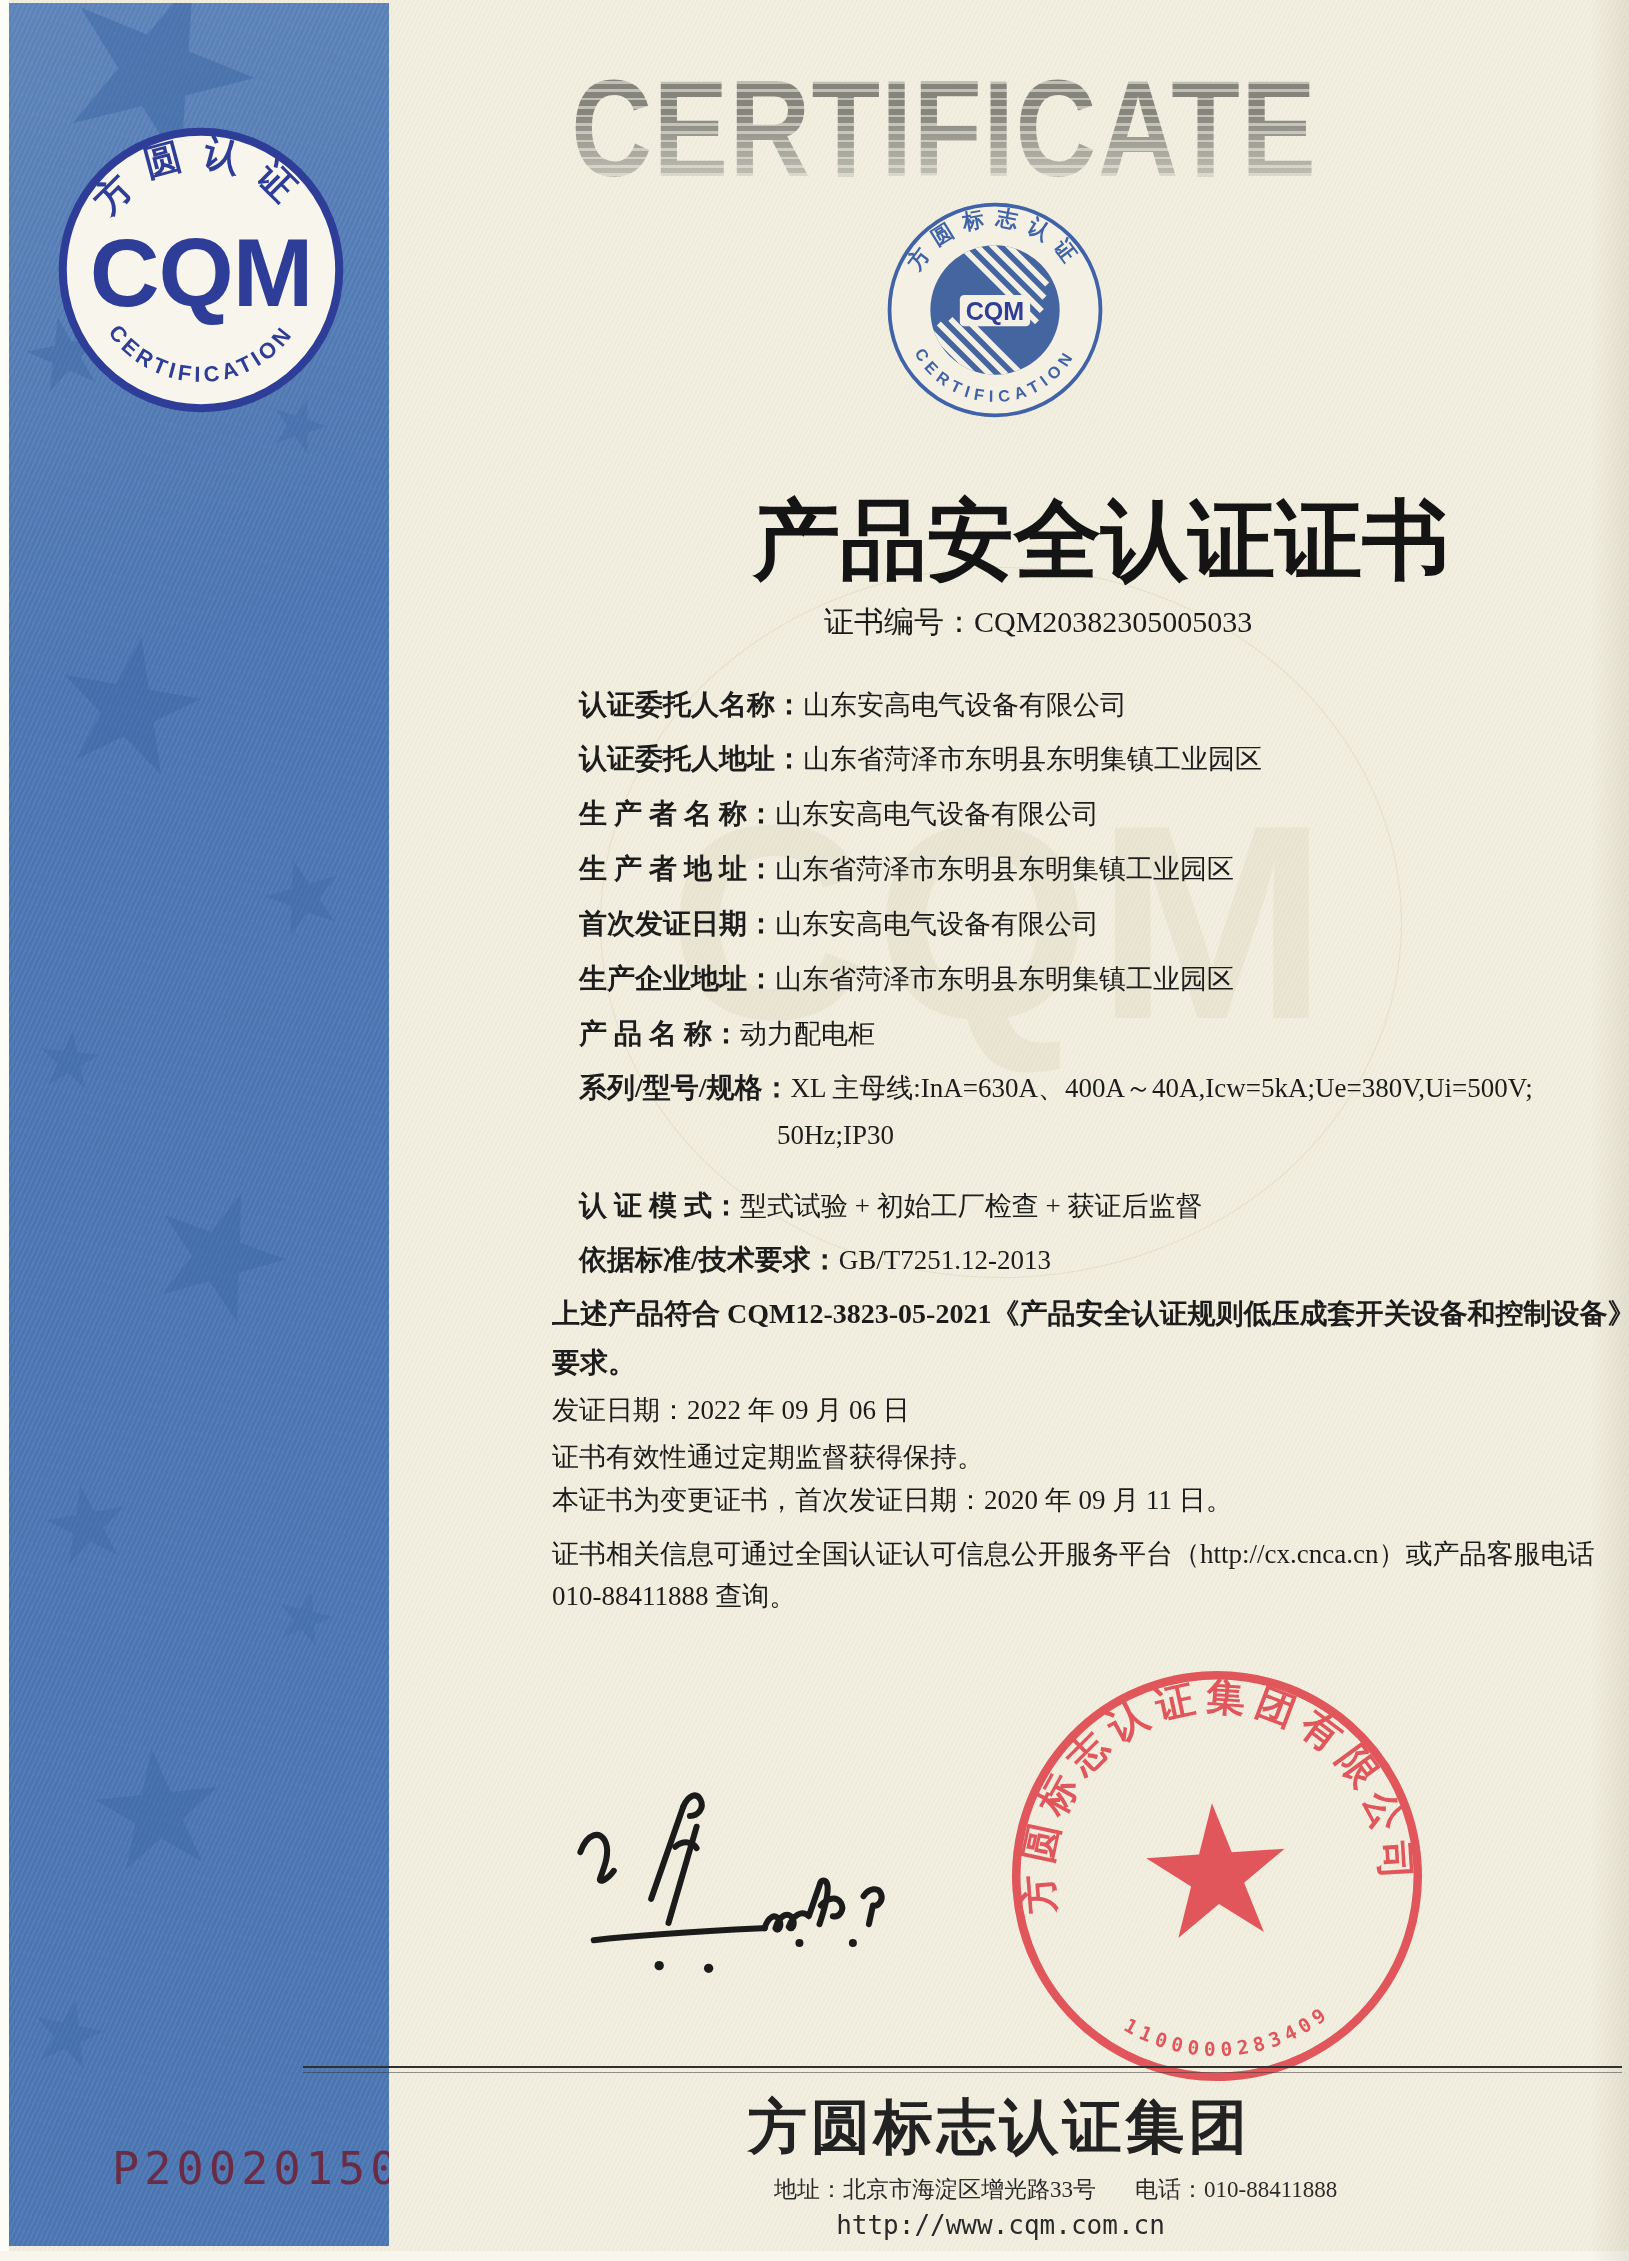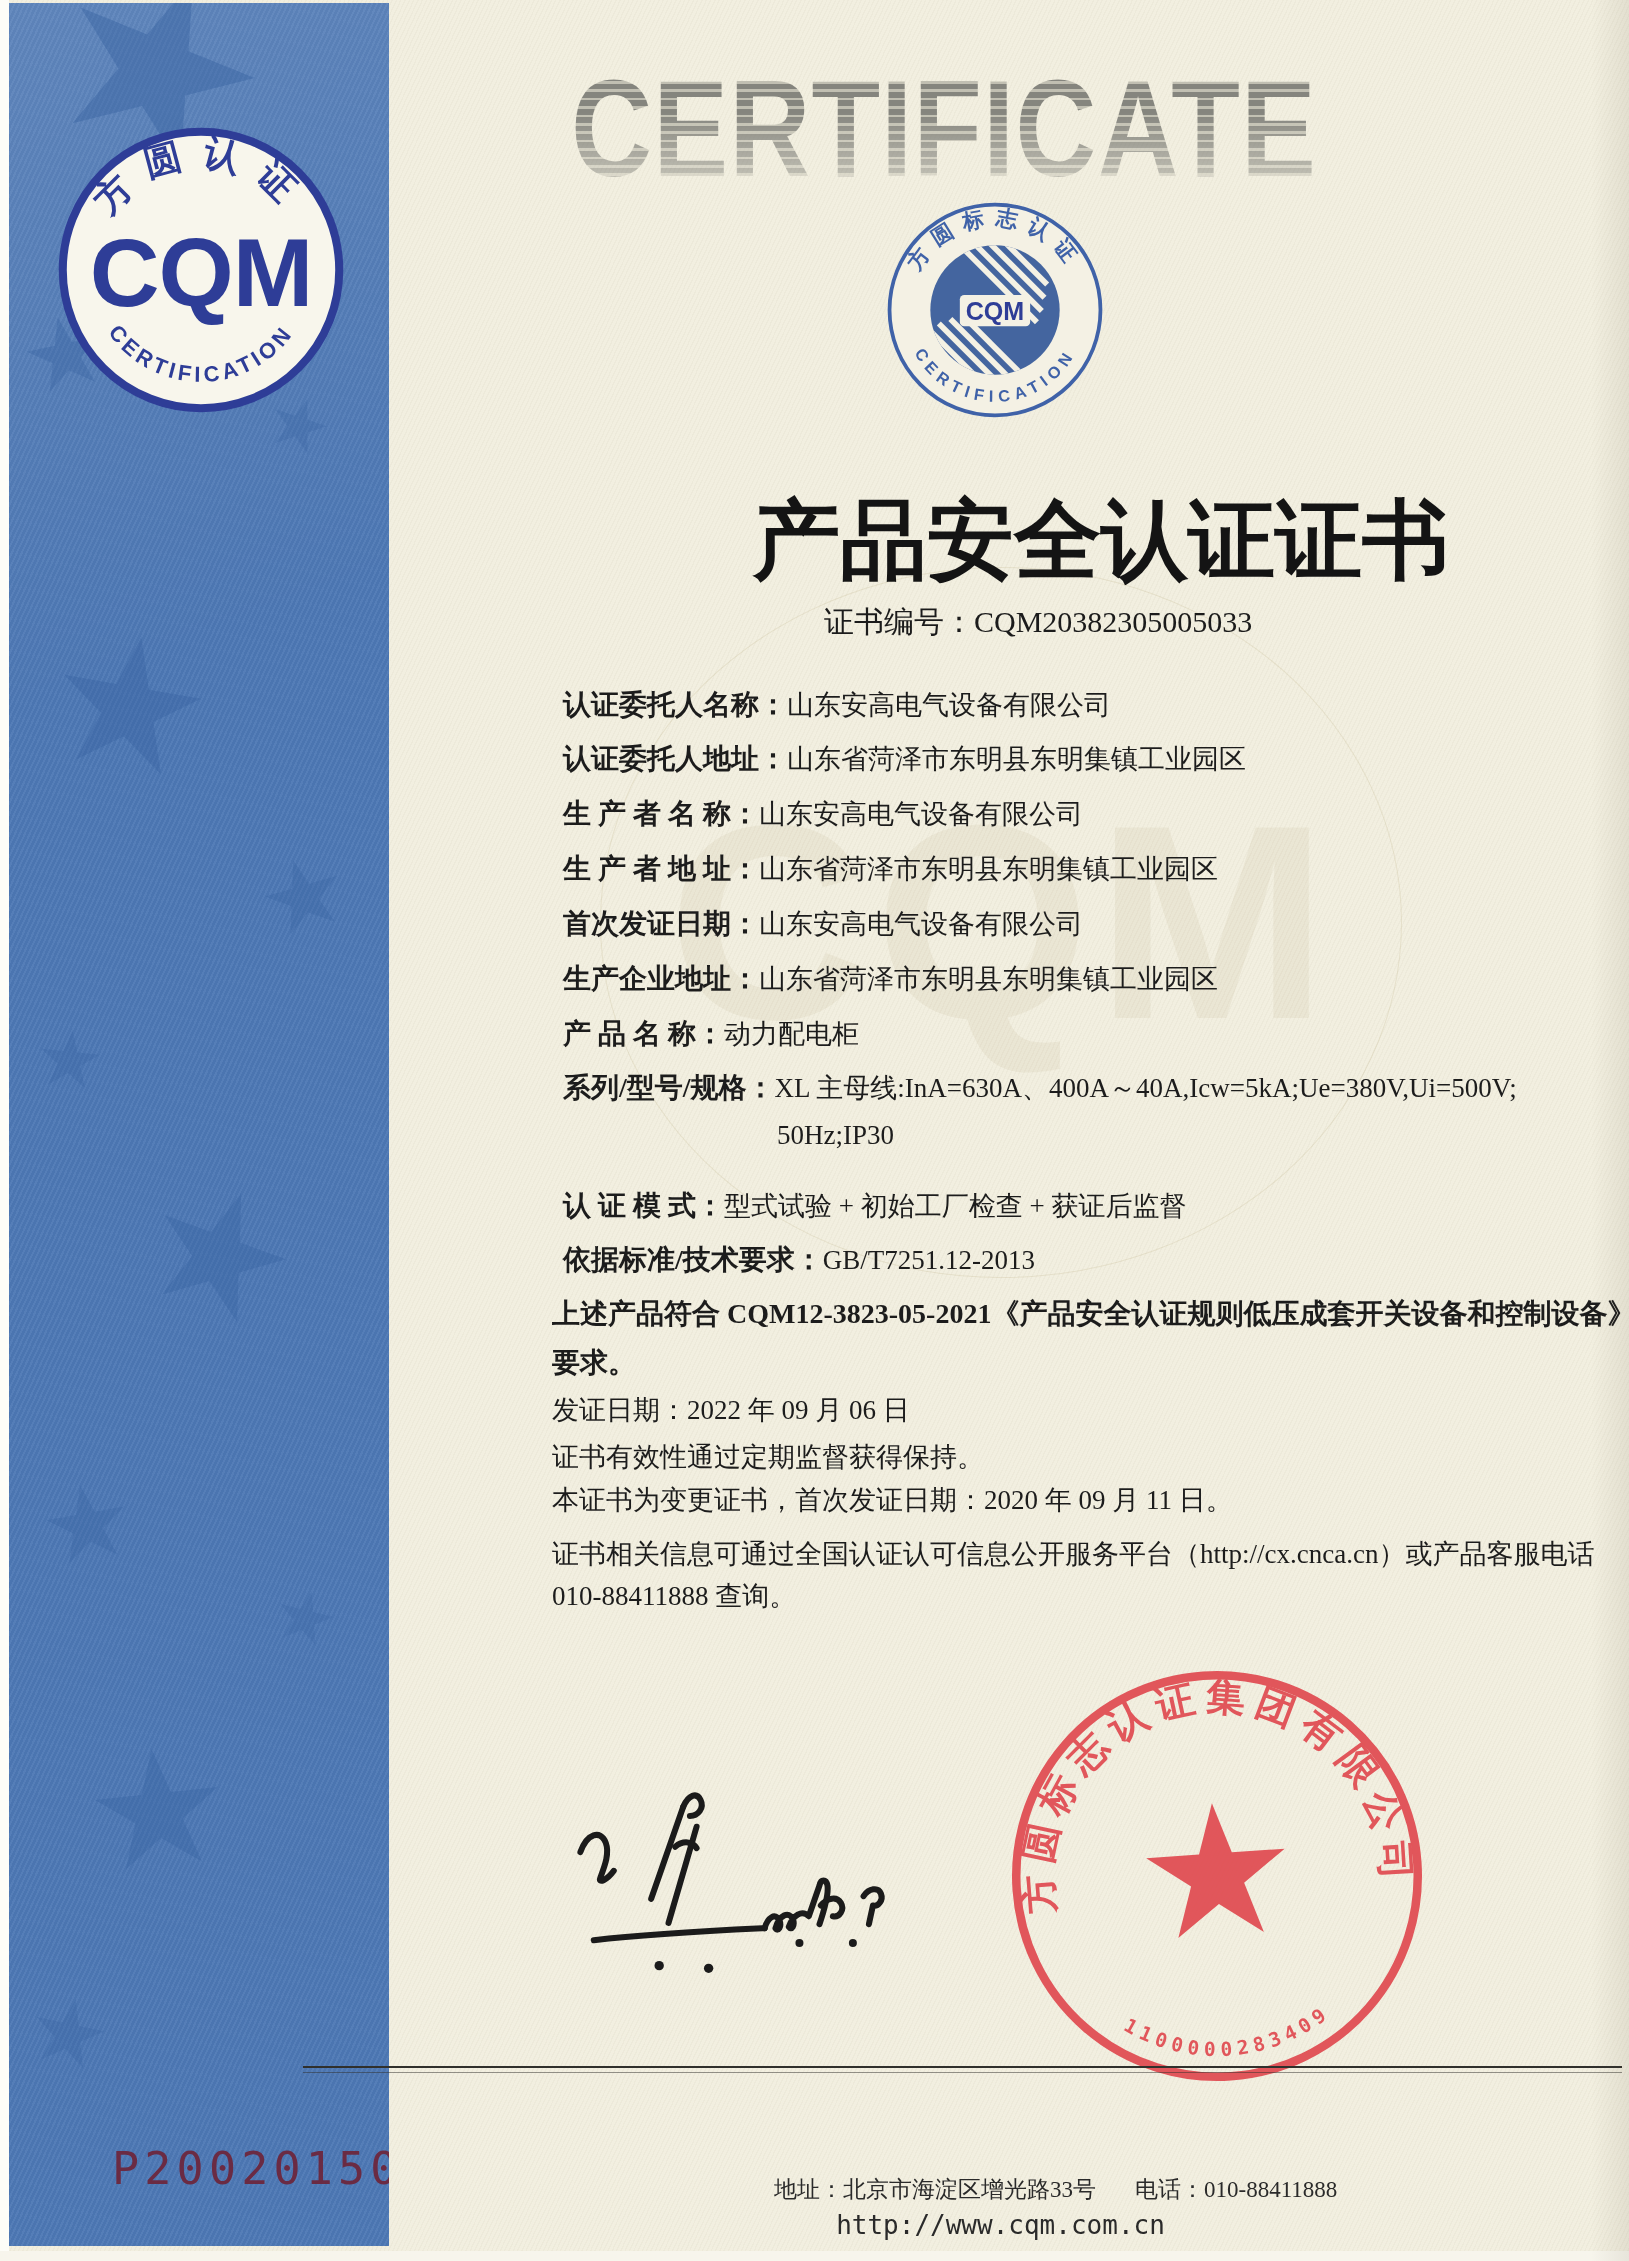--- a/index.html
+++ b/index.html
@@ -51,21 +51,21 @@
     font-family:"Liberation Sans","DejaVu Sans",sans-serif;font-weight:900;
     font-size:277px;color:rgba(185,172,128,0.13);letter-spacing:6.4px;pointer-events:none;
   }
 
   .title{
     position:absolute;left:753px;top:482px;font-size:87px;font-weight:700;
     letter-spacing:0;white-space:nowrap;color:#141414;
   }
   .certno{position:absolute;left:824px;top:602px;font-size:30px;white-space:nowrap;color:#1b1b1b;}
 
-  .row{position:absolute;left:563px;white-space:nowrap;font-size:27px;line-height:1.25;}
+  .row{position:absolute;left:579px;white-space:nowrap;font-size:27px;line-height:1.25;}
   .row .lbl{font-size:28px;font-weight:700;}
   .row .val{font-size:27px;}
   .cont{position:absolute;left:777px;white-space:nowrap;font-size:27px;}
   .para{position:absolute;left:552px;white-space:nowrap;font-size:27px;}
   .para.bold{font-weight:700;font-size:28px;}
 
   .signature{position:absolute;left:551px;top:1763px;width:374px;height:245px;}
 
   .seal{position:absolute;left:998px;top:1657px;width:438px;height:438px;opacity:0.92;transform:rotate(-4deg);}
 
@@ -233,19 +233,20 @@
     <text font-size="64" font-weight="bold" fill="#e04a50" letter-spacing="14" font-family="Liberation Serif, DejaVu Serif, serif">
       <textPath href="#sealArc" startOffset="50%" text-anchor="middle">方圆标志认证集团有限公司</textPath>
     </text>
     <polygon fill="#e04a50" points="360,240 333,322.8 245.9,322.9 316.3,374.2 289.5,457.1 360,406 430.5,457.1 403.7,374.2 474.1,322.9 387,322.8"></polygon>
     <text font-size="32" font-weight="bold" fill="#e04a50" letter-spacing="9" font-family="DejaVu Sans Mono, monospace">
       <textPath href="#sealNum" startOffset="50%" text-anchor="middle">1100000283409</textPath>
     </text>
   </svg>
 
   <div class="rule"></div>
+  <div class="footer-org">方圆标志认证集团</div>
   <div class="footer-info">
     <span>地址：北京市海淀区增光路33号</span><span class="gap"></span><span>电话：010-88411888</span>
   </div>
   <div class="footer-web">http://www.cqm.com.cn</div>
 
 </div>
 
 
 </body></html>

